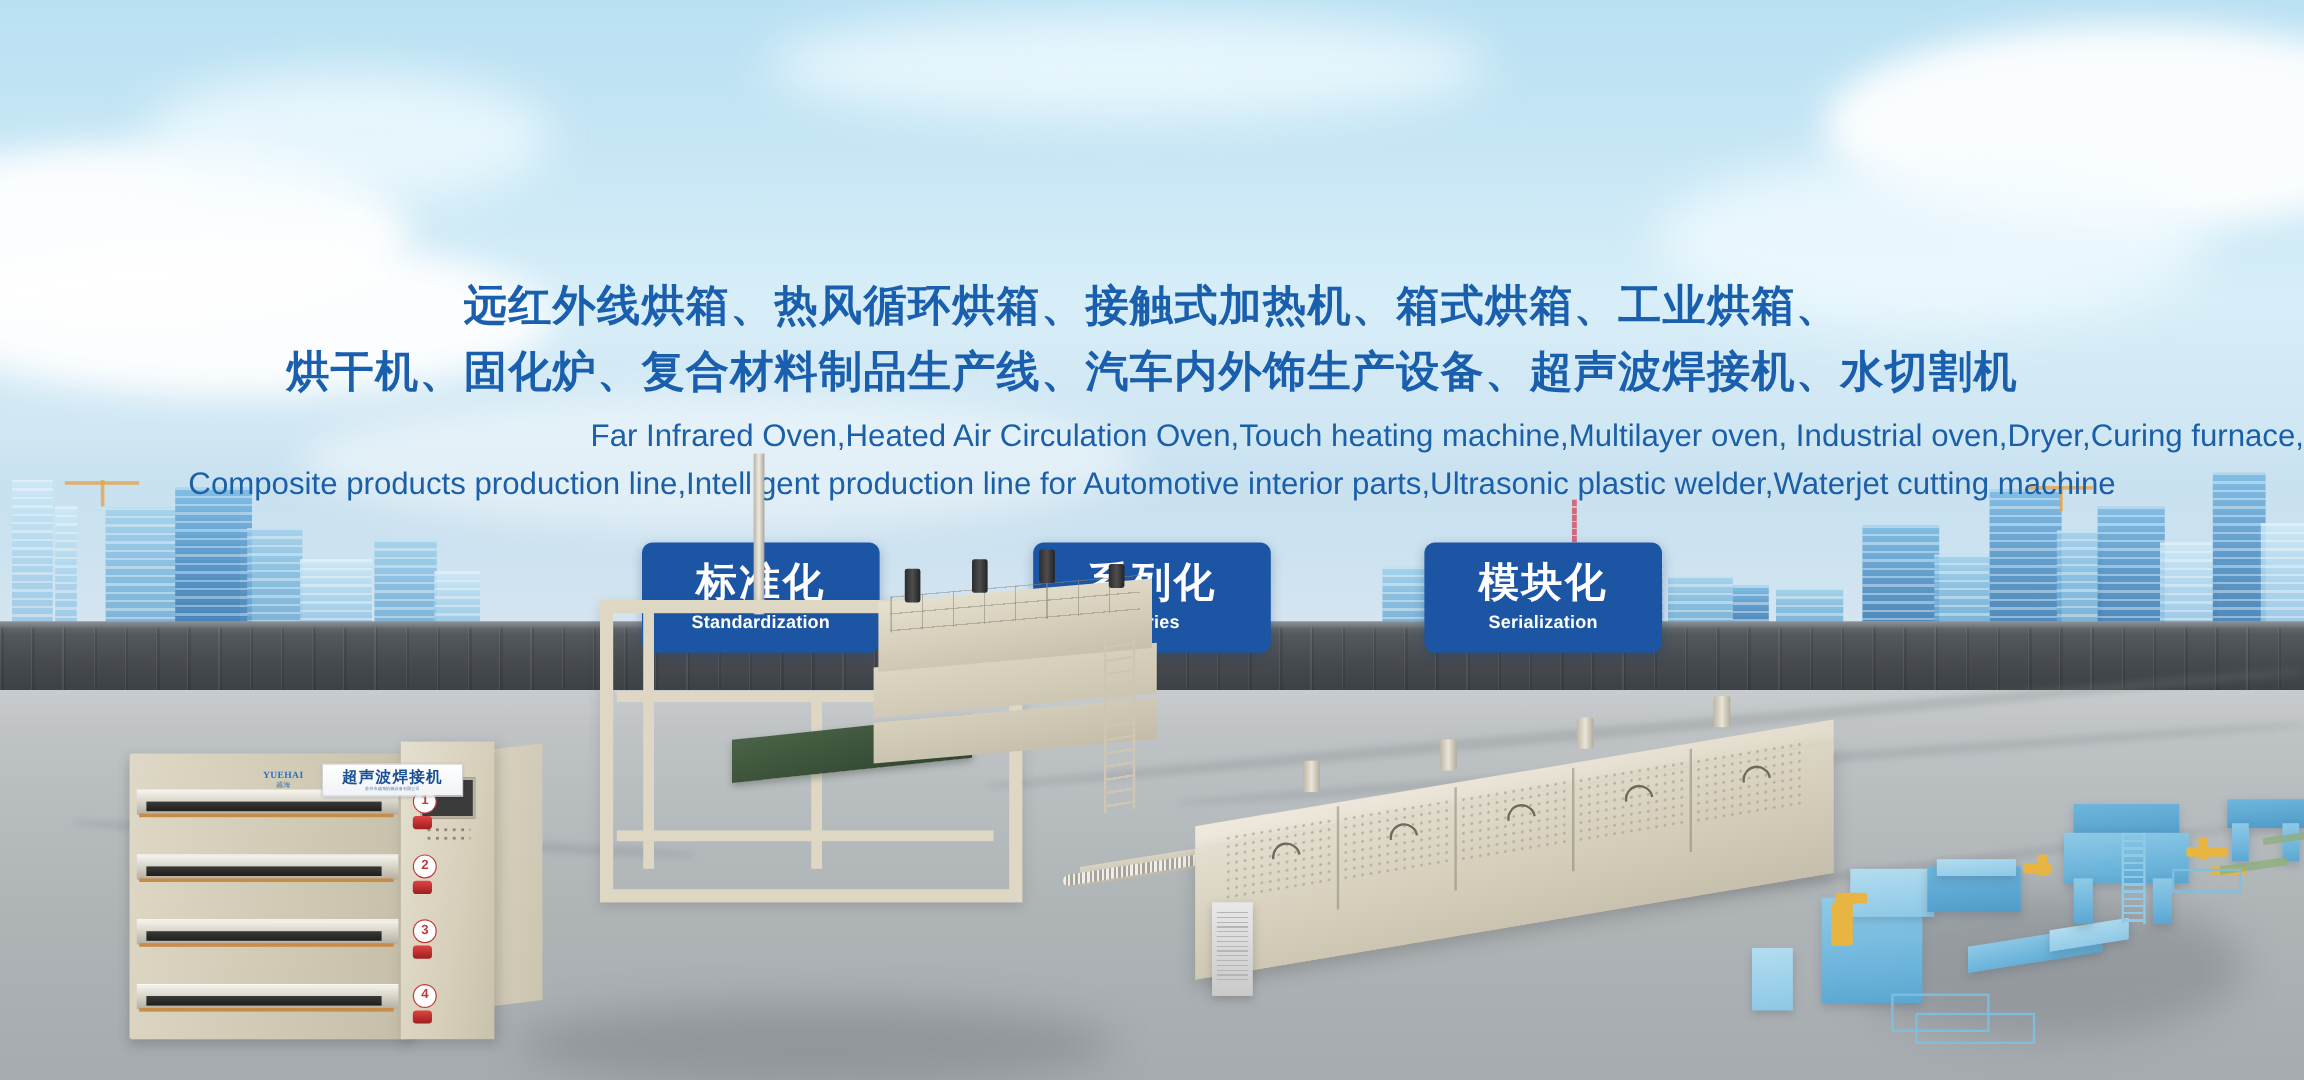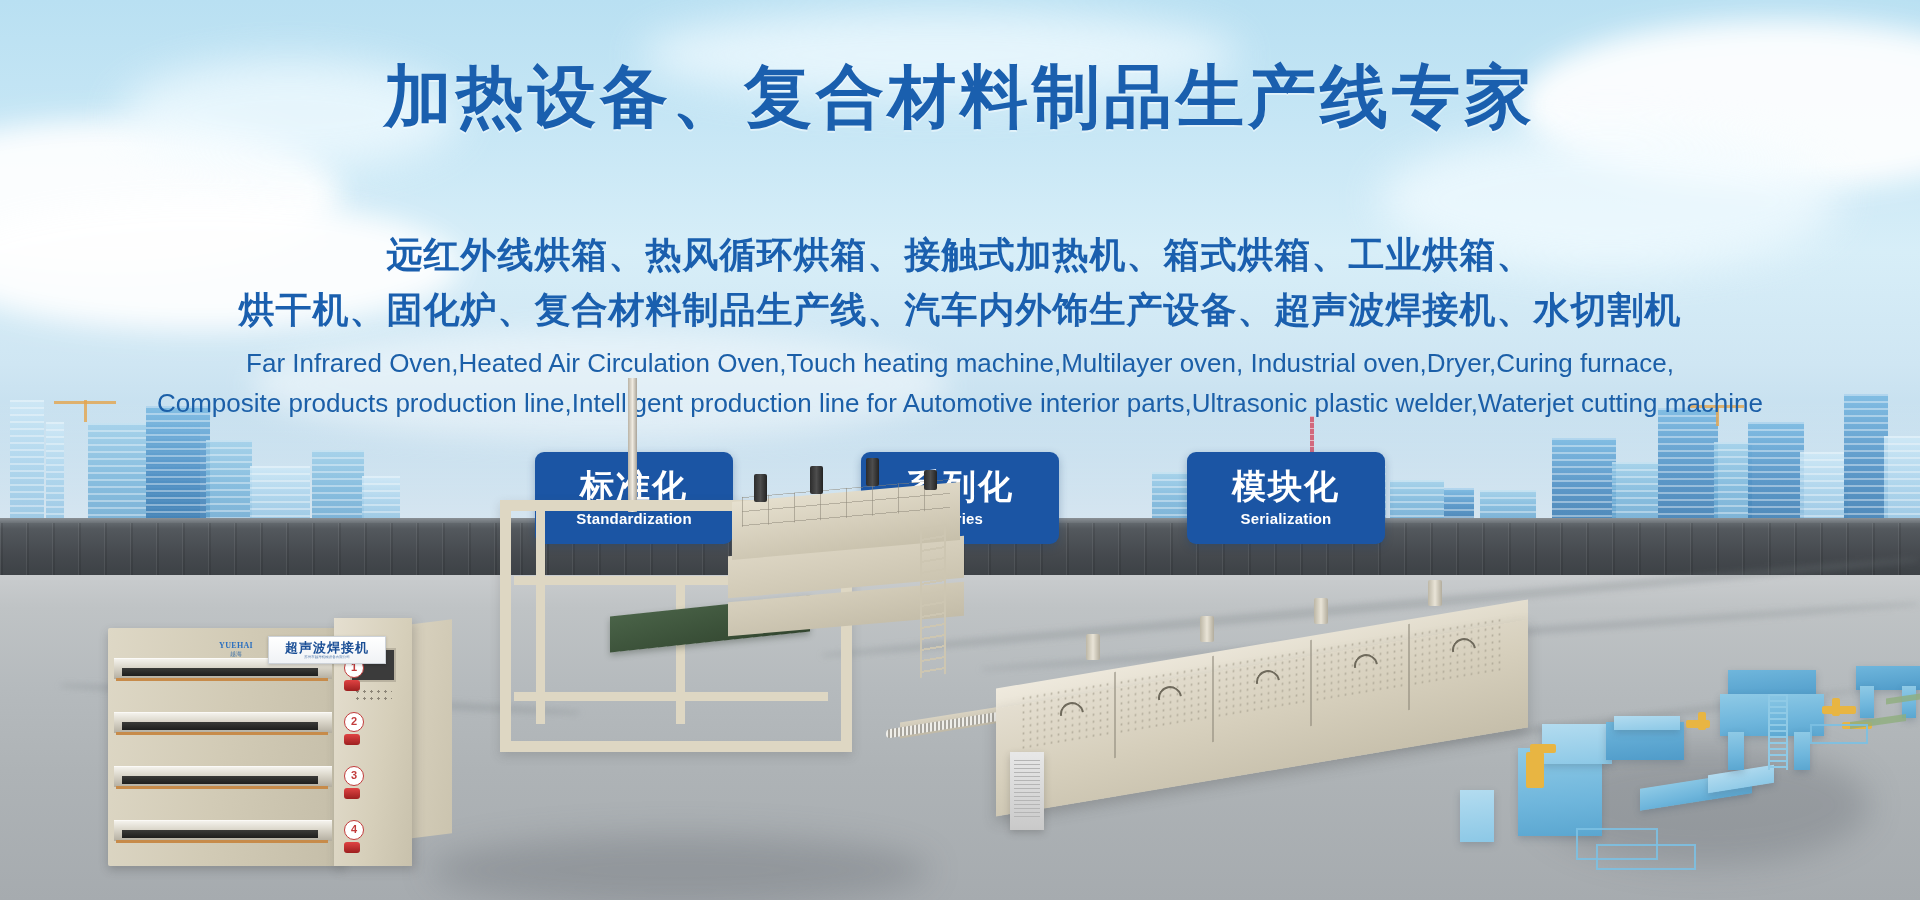--- a/index.html
+++ b/index.html
@@ -48,21 +48,21 @@
     font-size:68px;font-weight:bold;color:#1a5fae;letter-spacing:4px;line-height:1;
     text-shadow:0 2px 0 rgba(255,255,255,.45);}
   .subhead{position:absolute;left:0;top:160px;width:1920px;text-align:center;
     font-size:41px;font-weight:bold;color:#1a5fae;letter-spacing:.5px;line-height:1;}
   .cnline{position:absolute;left:0;width:1920px;text-align:center;
     font-size:36px;font-weight:bold;color:#1a5fae;letter-spacing:1px;line-height:1;}
   .cn1{top:237px;}
   .cn2{top:292px;}
   .enline{position:absolute;left:0;width:1920px;text-align:center;
     font-size:26px;font-weight:500;color:#1b5fa8;line-height:1;}
-  .en1{top:350px;}
+  .en1{top:350px;text-align:right;}
   .en2{top:390px;}
 
   
   .badges{position:absolute;left:0;top:452px;width:1920px;display:flex;justify-content:center;gap:128px;}
   .badge{width:198px;height:92px;background:#1b55a4;border-radius:9px;
     display:flex;flex-direction:column;align-items:center;justify-content:center;
     box-shadow:0 3px 9px rgba(20,60,110,.30);}
   .badge .cn{font-size:34px;font-weight:bold;color:#ffffff;line-height:1.05;letter-spacing:2px;}
   .badge .en{font-size:15px;font-weight:bold;color:#ffffff;margin-top:5px;letter-spacing:.2px;}
 
@@ -259,21 +259,20 @@
 
   <div class="ground">
     <div class="gstreak" style="left:820px;top:28px;width:1100px;height:9px;transform:rotate(-5deg);"></div>
     <div class="gstreak" style="left:980px;top:58px;width:940px;height:7px;transform:rotate(-4deg);"></div>
     <div class="gstreak" style="left:60px;top:120px;width:520px;height:8px;transform:rotate(3deg);"></div>
     <div class="gstreak" style="left:1240px;top:150px;width:620px;height:6px;transform:rotate(-7deg);"></div>
     <div class="gshadow" style="left:1540px;top:170px;width:330px;height:120px;"></div>
     <div class="gshadow" style="left:430px;top:260px;width:500px;height:70px;"></div>
   </div>
 
-  <div class="headline">加热设备、复合材料制品生产线专家</div>
   <div class="cnline cn1">远红外线烘箱、热风循环烘箱、接触式加热机、箱式烘箱、工业烘箱、</div>
   <div class="cnline cn2">烘干机、固化炉、复合材料制品生产线、汽车内外饰生产设备、超声波焊接机、水切割机</div>
   <div class="enline en1">Far Infrared Oven,Heated Air Circulation Oven,Touch heating machine,Multilayer oven, Industrial oven,Dryer,Curing furnace,</div>
   <div class="enline en2">Composite products production line,Intelligent production line for Automotive interior parts,Ultrasonic plastic welder,Waterjet cutting machine</div>
 
   <div class="badges">
     <div class="badge">
       <div class="cn">标准化</div>
       <div class="en">Standardization</div>
     </div>

